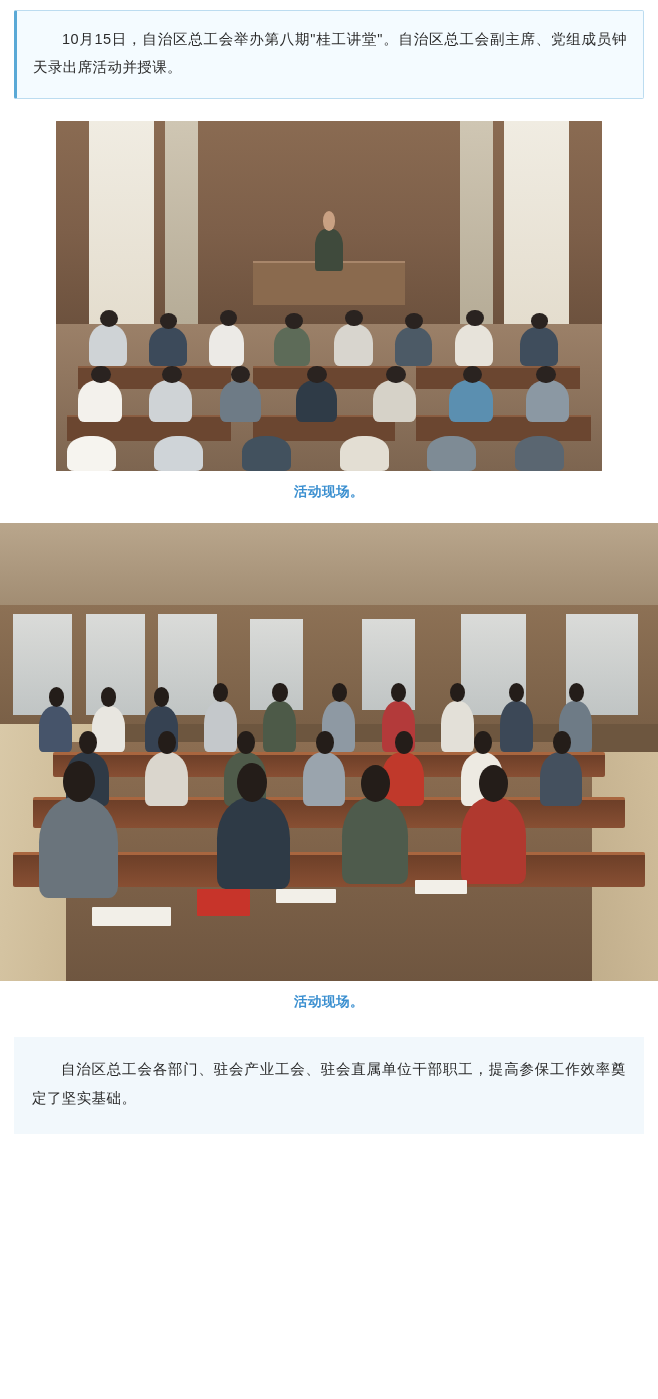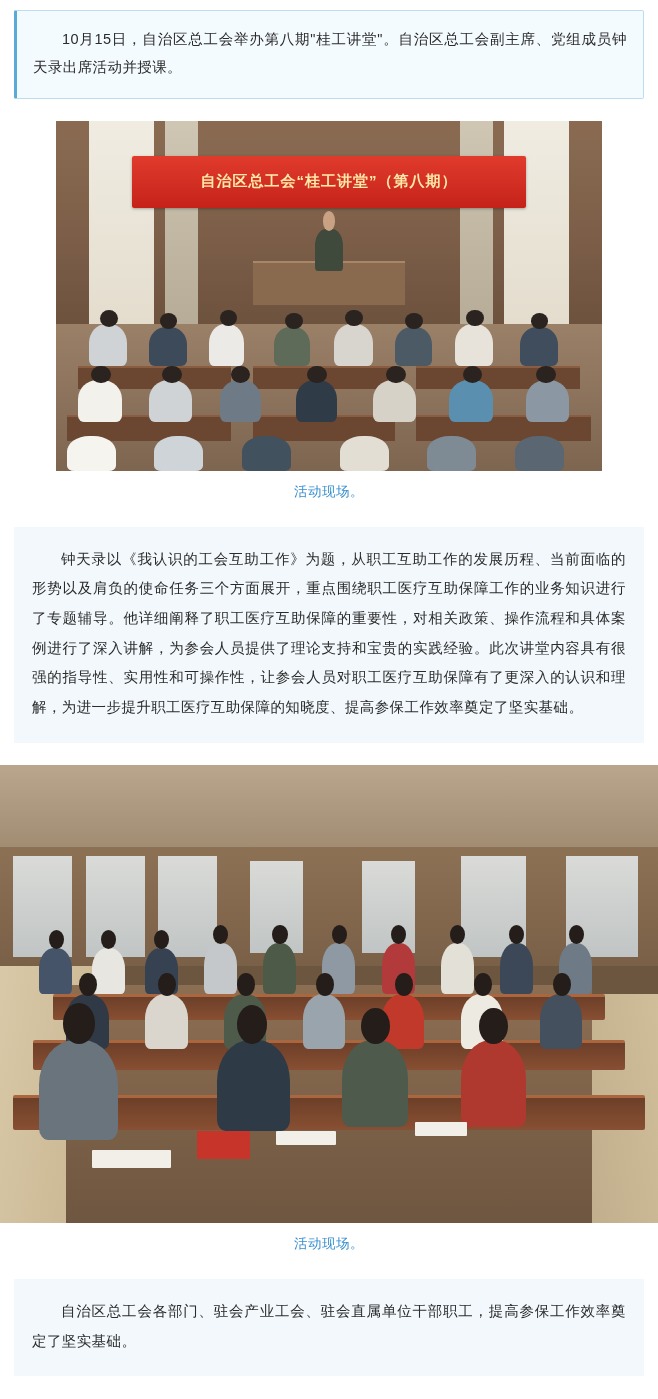--- a/index.html
+++ b/index.html
@@ -48,20 +48,21 @@
     box-sizing: border-box;
   }
   .figure.wide {
     padding: 0;
   }
   .caption {
     color: #3a8fd0;
     font-size: 13.5px;
     margin-top: 12px;
     letter-spacing: 0.5px;
+    font-weight: bold;
   }
 
   
   .photo1 {
     position: relative;
     width: 100%;
     height: 350px;
     overflow: hidden;
     background: #7a5a46;
     border-radius: 1px;
@@ -228,23 +229,20 @@
   </div>
 
   <div class="figure narrow">
     <div class="photo1">
       <div class="p1-wallback"></div>
       <div class="p1-wallpanel" style="left:6%;width:12%;"></div>
       <div class="p1-wallpanel" style="left:82%;width:12%;"></div>
       <div class="p1-curtain" style="left:20%;width:6%;"></div>
       <div class="p1-curtain" style="left:74%;width:6%;"></div>
 
-      <div class="p1-banner">
-        <span>自治区总工会“桂工讲堂”（第八期）</span>
-      </div>
 
       <div class="p1-stage"></div>
       <div class="p1-speaker"></div>
       <div class="p1-floor"></div>
 
       <div class="p1-desk" style="left:4%;  top:70%; width:28%; height:6%;"></div>
       <div class="p1-desk" style="left:36%; top:70%; width:26%; height:6%;"></div>
       <div class="p1-desk" style="left:66%; top:70%; width:30%; height:6%;"></div>
       <div class="p1-desk" style="left:2%;  top:84%; width:30%; height:7%;"></div>
       <div class="p1-desk" style="left:36%; top:84%; width:26%; height:7%;"></div>
@@ -285,23 +283,20 @@
       <div class="p1-person" style="left:2%;  top:90%; width:9%;  height:10%; background:#f6f4ef;"></div>
       <div class="p1-person" style="left:18%; top:90%; width:9%;  height:10%; background:#cfd4d8;"></div>
       <div class="p1-person" style="left:34%; top:90%; width:9%;  height:10%; background:#42515e;"></div>
       <div class="p1-person" style="left:52%; top:90%; width:9%;  height:10%; background:#e3ded3;"></div>
       <div class="p1-person" style="left:68%; top:90%; width:9%;  height:10%; background:#7e8b95;"></div>
       <div class="p1-person" style="left:84%; top:90%; width:9%;  height:10%; background:#5a6671;"></div>
     </div>
     <div class="caption">活动现场。</div>
   </div>
 
-  <div class="body-block">
-    <div class="body-text">钟天录以《我认识的工会互助工作》为题，从职工互助工作的发展历程、当前面临的形势以及肩负的使命任务三个方面展开，重点围绕职工医疗互助保障工作的业务知识进行了专题辅导。他详细阐释了职工医疗互助保障的重要性，对相关政策、操作流程和具体案例进行了深入讲解，为参会人员提供了理论支持和宝贵的实践经验。此次讲堂内容具有很强的指导性、实用性和可操作性，让参会人员对职工医疗互助保障有了更深入的认识和理解，为进一步提升职工医疗互助保障的知晓度、提高参保工作效率奠定了坚实基础。</div>
-  </div>
 
   <div class="figure wide">
     <div class="photo2">
       <div class="p2-ceiling"></div>
       <div class="p2-backwall"></div>
 
       <div class="p2-window" style="left:2%;  top:20%; width:9%;  height:22%;"></div>
       <div class="p2-window" style="left:13%; top:20%; width:9%;  height:22%;"></div>
       <div class="p2-window" style="left:24%; top:20%; width:9%;  height:22%;"></div>
       <div class="p2-window" style="left:38%; top:21%; width:8%;  height:20%;"></div>

